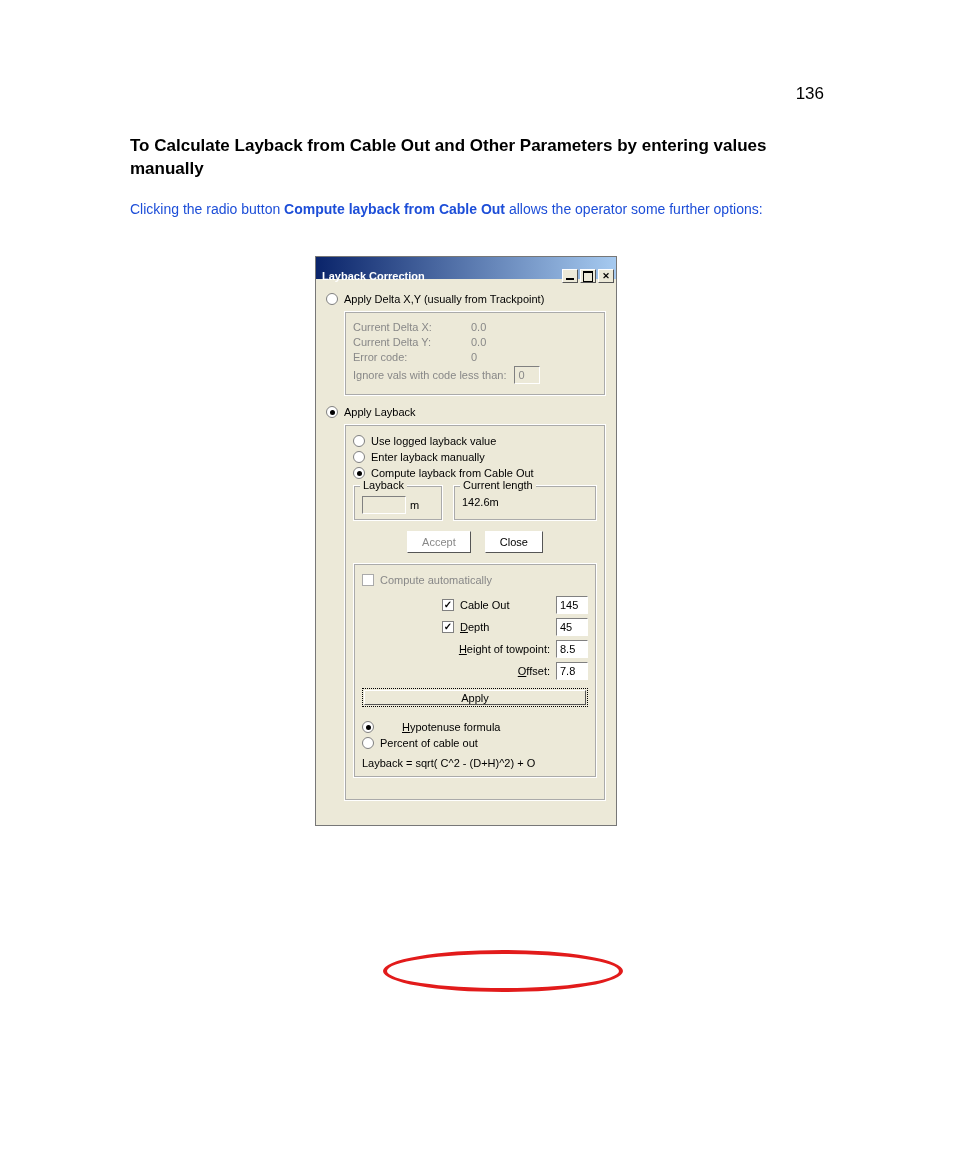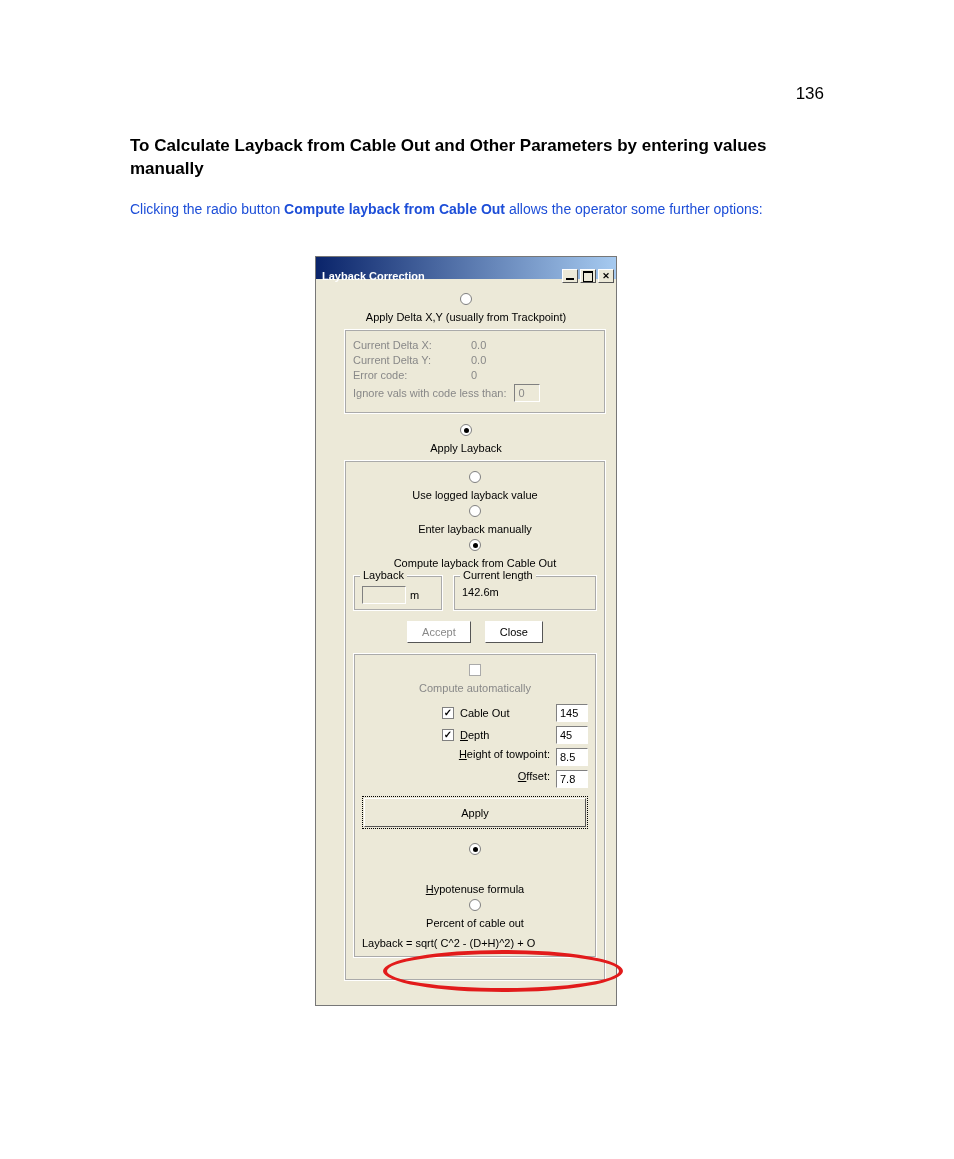--- a/index.html
+++ b/index.html
@@ -78,21 +78,20 @@
   .tb-btn.close::after { content: "✕"; font-size:9px; line-height:1; }
 
   .dialog-body {
     padding: 10px 10px 14px 10px;
   }
   .radio-row, .check-row, .val-row {
     display: flex;
     align-items: center;
     gap: 6px;
     margin: 4px 0;
-    flex-direction: column;
   }
   .radio {
     width: 12px; height: 12px;
     border: 1px solid #808080;
     border-radius: 50%;
     background: #fff;
     display: inline-flex;
     align-items: center; justify-content: center;
     flex: none;
   }
@@ -185,33 +184,34 @@
   .btn.disabled { color: #888; }
   .btn-row { display:flex; gap:14px; justify-content:center; margin:6px 0 10px 0; }
 
   .apply-btn-wrap {
     border: 1px dotted #000;
     padding: 1px;
     margin: 8px 0 10px 0;
   }
   .apply-btn {
     width: 100%;
-    height: 29px;
+    height: 15px;
     background: #ece9d8;
     border: 1px solid #fff;
     border-right-color: #555;
     border-bottom-color: #555;
     font-size: 11px;
     display:flex;align-items:center;justify-content:center;
   }
 
   .underline-char { text-decoration: underline; }
 
   .val-form-row {
     display:flex;
+    align-items:center;
     justify-content: flex-end;
     gap:6px;
     margin: 4px 0;
   }
   .val-form-row .lbl { text-align: right; }
   .val-form-row .chk-lbl { display:flex; align-items:center; gap:6px; width:108px; }
 
   .formula-text {
     font-size: 11px;
     margin-top: 8px;

